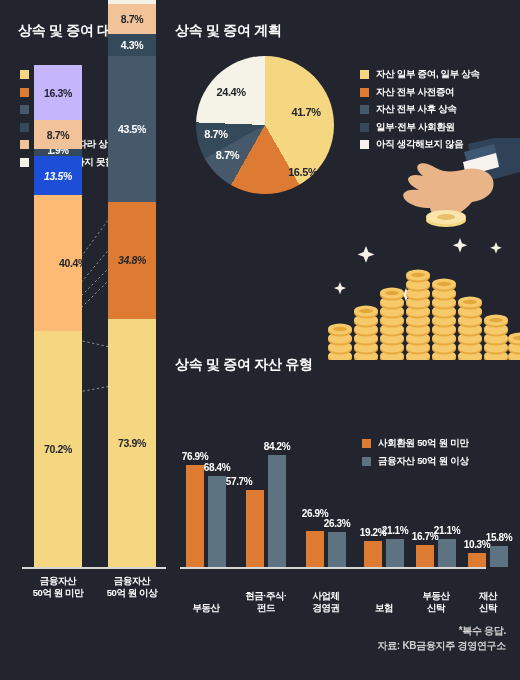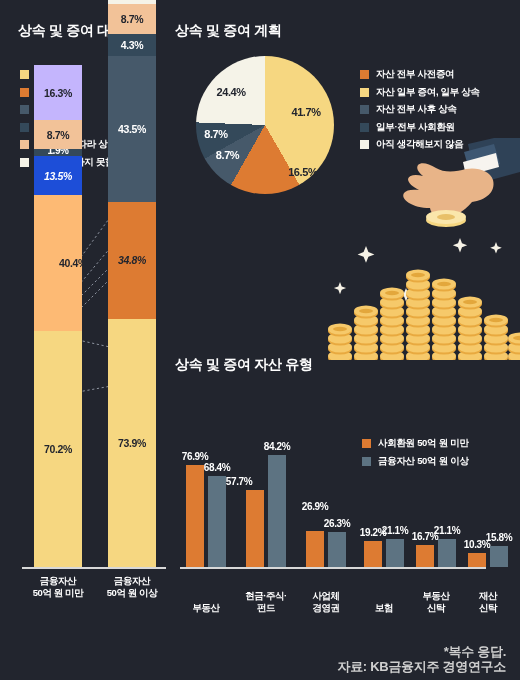--- a/index.html
+++ b/index.html
@@ -95,22 +95,22 @@
     text-align: center; width: 46px;
   }
   .gcat {
     position: absolute; bottom: 8px; width: 60px; text-align: center;
     color: #ffffff; font-size: 9.5px; font-weight: bold;
     letter-spacing: -0.5px; line-height: 12px;
   }
 
   .footer {
     position: absolute; right: 14px;
-    color: #cfcfcf; font-size: 13px; font-weight: bold;
-    letter-spacing: -0.3px; text-align: right; white-space: nowrap; margin-top: 19px;
+    color: #cfcfcf; font-size: 10px; font-weight: bold;
+    letter-spacing: -0.3px; text-align: right; white-space: nowrap;
   }
 
   
   #illus { position: absolute; left: 318px; top: 138px; width: 202px; height: 222px; }
 </style>
 </head>
 <body>
 
 <div id="root">
 
@@ -213,26 +213,26 @@
   <div id="pie-labels">
       <div class="pie-lab" style="left: 291.445px; top: 106.141px;">41.7%</div>
       <div class="pie-lab" style="left: 247.151px; top: 166px; margin-left: 41px;">16.5%</div>
       <div class="pie-lab" style="left: 215.79px; top: 149.015px; color: rgb(255, 255, 255);">8.7%</div>
       <div class="pie-lab" style="left: 204.216px; top: 128.272px; color: rgb(255, 255, 255);">8.7%</div>
       <div class="pie-lab" style="left: 216.479px; top: 86.3064px;">24.4%</div>
     </div>
 
   <div class="legend" id="legend-plan" style="left:360px; top:68px;">
       <div class="row">
+        <span class="sw" style="background: rgb(246, 215, 129);"></span>
+        <span class="lb">자산 일부 증여, 일부 상속</span>
+      </div>
+      <div class="row">
         <span class="sw" style="background: rgb(221, 123, 50);"></span>
         <span class="lb">자산 전부 사전증여</span>
-      </div>
-      <div class="row">
-        <span class="sw" style="background: rgb(246, 215, 129);"></span>
-        <span class="lb">자산 일부 증여, 일부 상속</span>
       </div>
       <div class="row">
         <span class="sw" style="background: rgb(70, 89, 106);"></span>
         <span class="lb">자산 전부 사후 상속</span>
       </div>
       <div class="row">
         <span class="sw" style="background: rgb(52, 73, 90);"></span>
         <span class="lb">일부·전부 사회환원</span>
       </div>
       <div class="row">
@@ -406,21 +406,21 @@
       </div>
       <div class="gbar" style="left: 68px; height: 76.741px; background: rgb(221, 123, 50);"></div>
       <div class="gval" style="left: 38px; bottom: 134.741px; margin-top: 12px;">57.7%</div>
       <div class="gbar" style="left: 90px; height: 111.986px; background: rgb(93, 115, 130);"></div>
       <div class="gval" style="left: 76px; bottom: 169.986px;">84.2%</div>
       <div class="gcat" style="left: 58px;">
         <div>현금·주식·</div>
         <div>펀드</div>
       </div>
       <div class="gbar" style="left: 128px; height: 35.777px; background: rgb(221, 123, 50);"></div>
-      <div class="gval" style="left: 114px; bottom: 110px;">26.9%</div>
+      <div class="gval" style="left: 114px; bottom: 103px;">26.9%</div>
       <div class="gbar" style="left: 150px; height: 34.979px; background: rgb(93, 115, 130);"></div>
       <div class="gval" style="left: 136px; bottom: 92.979px;">26.3%</div>
       <div class="gcat" style="left: 118px;">
         <div>사업체</div>
         <div>경영권</div>
       </div>
       <div class="gbar" style="left: 186px; height: 25.536px; background: rgb(221, 123, 50);"></div>
       <div class="gval" style="left: 172px; bottom: 83.536px;">19.2%</div>
       <div class="gbar" style="left: 208px; height: 28.063px; background: rgb(93, 115, 130);"></div>
       <div class="gval" style="left: 194px; bottom: 86.063px;">21.1%</div>

